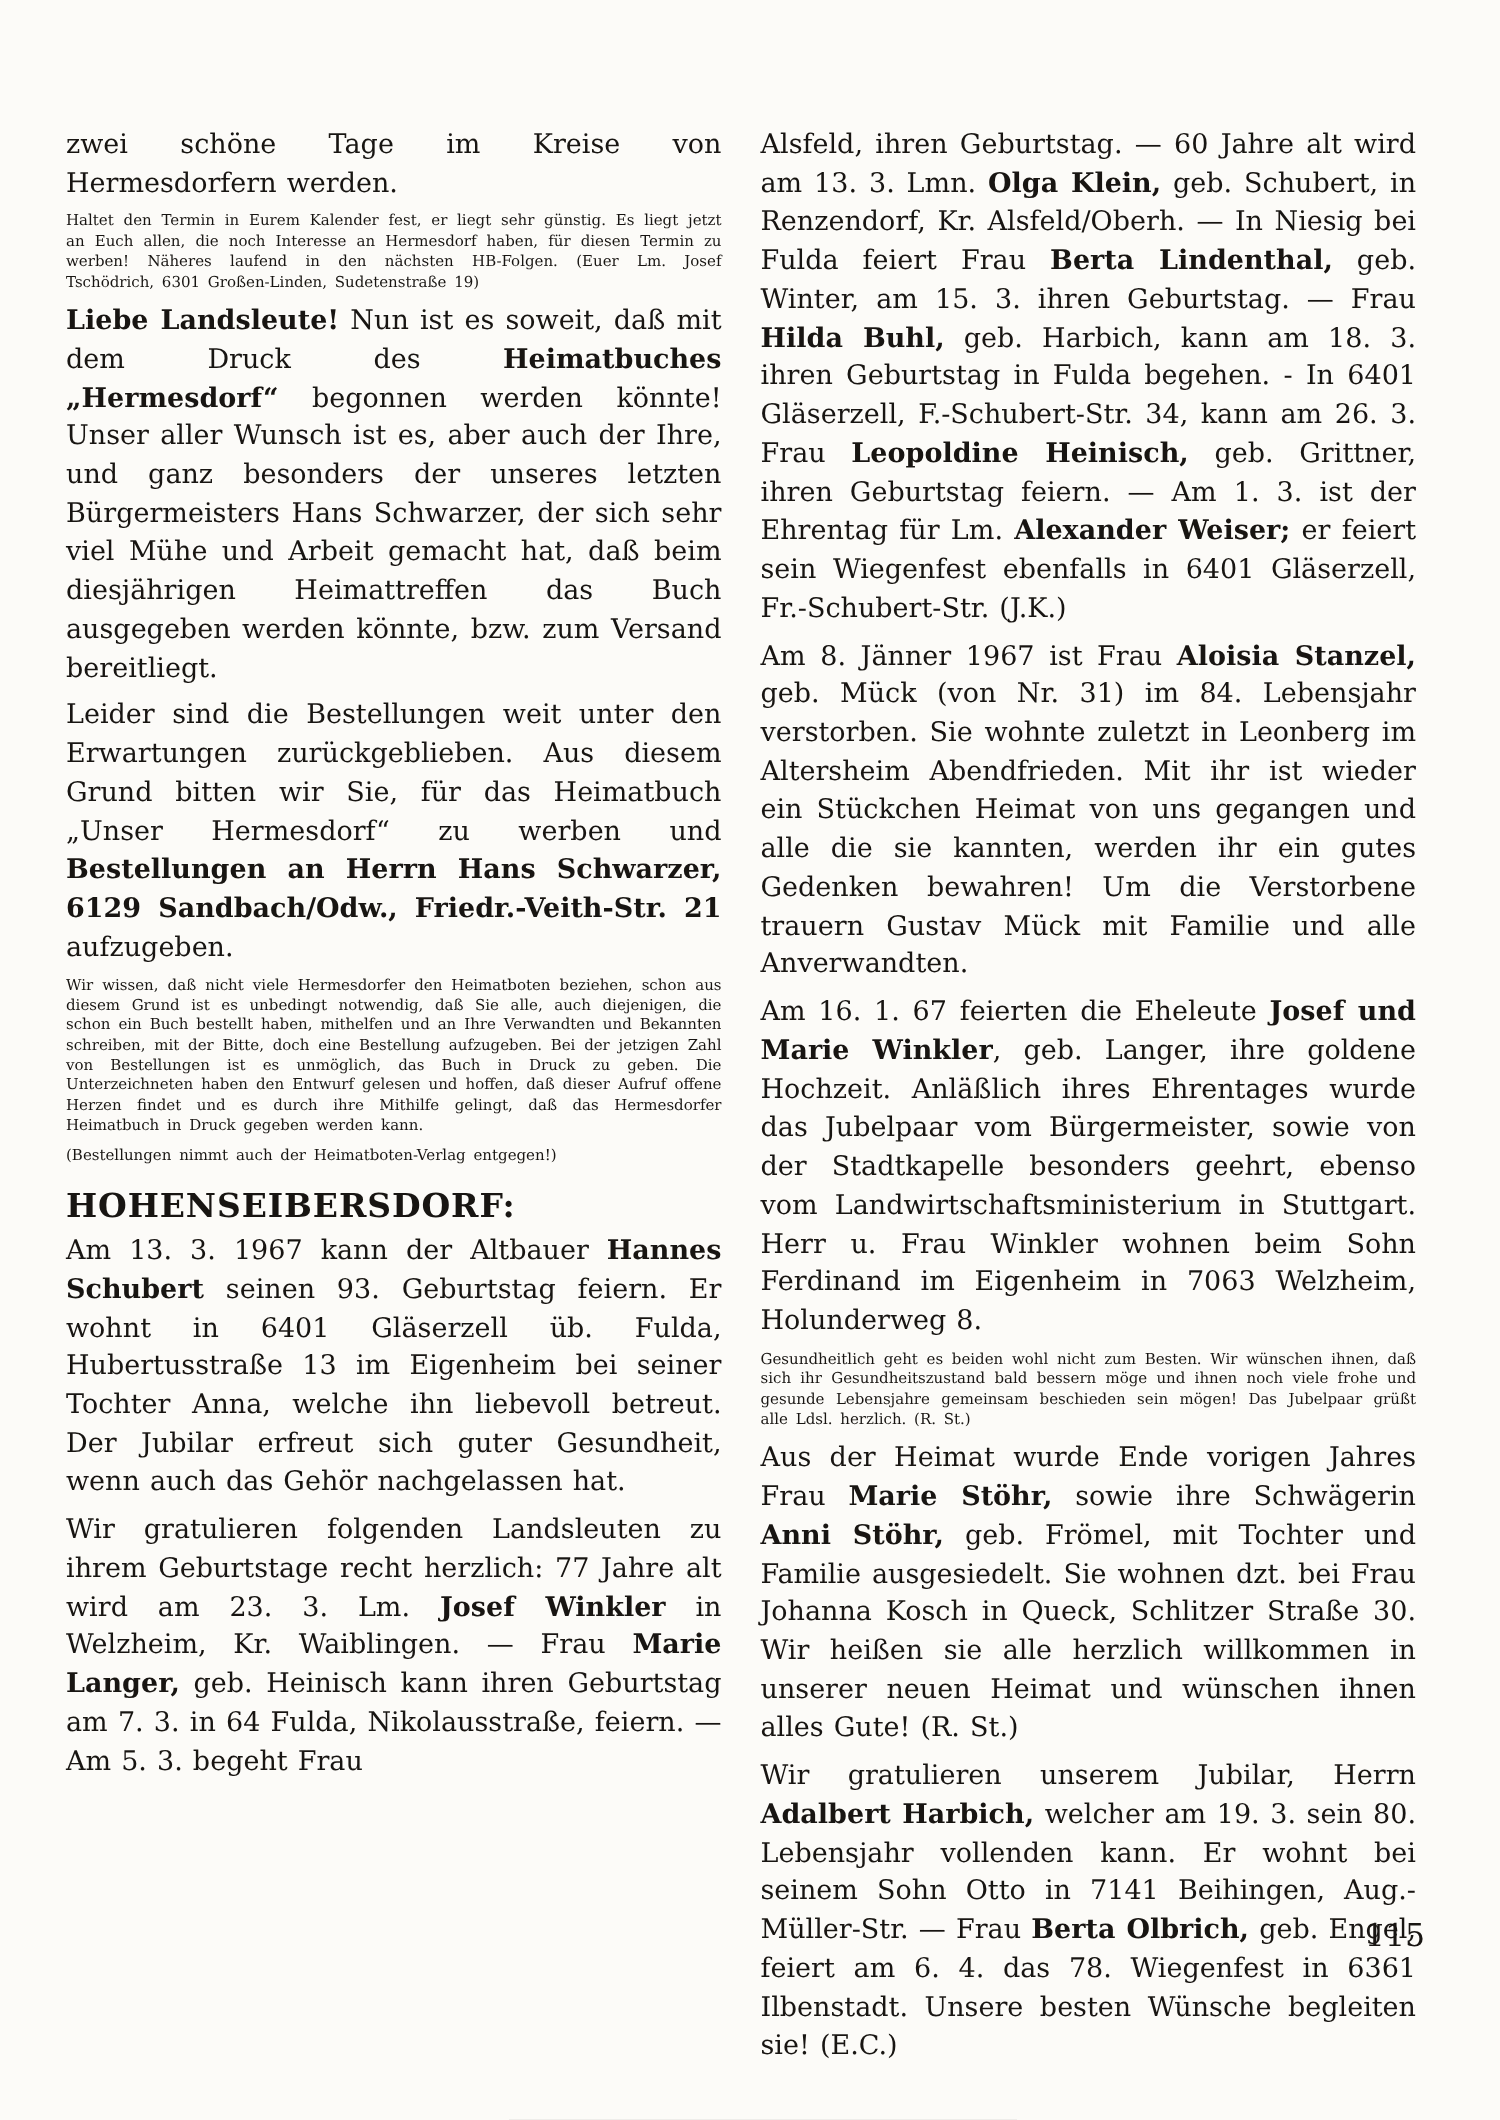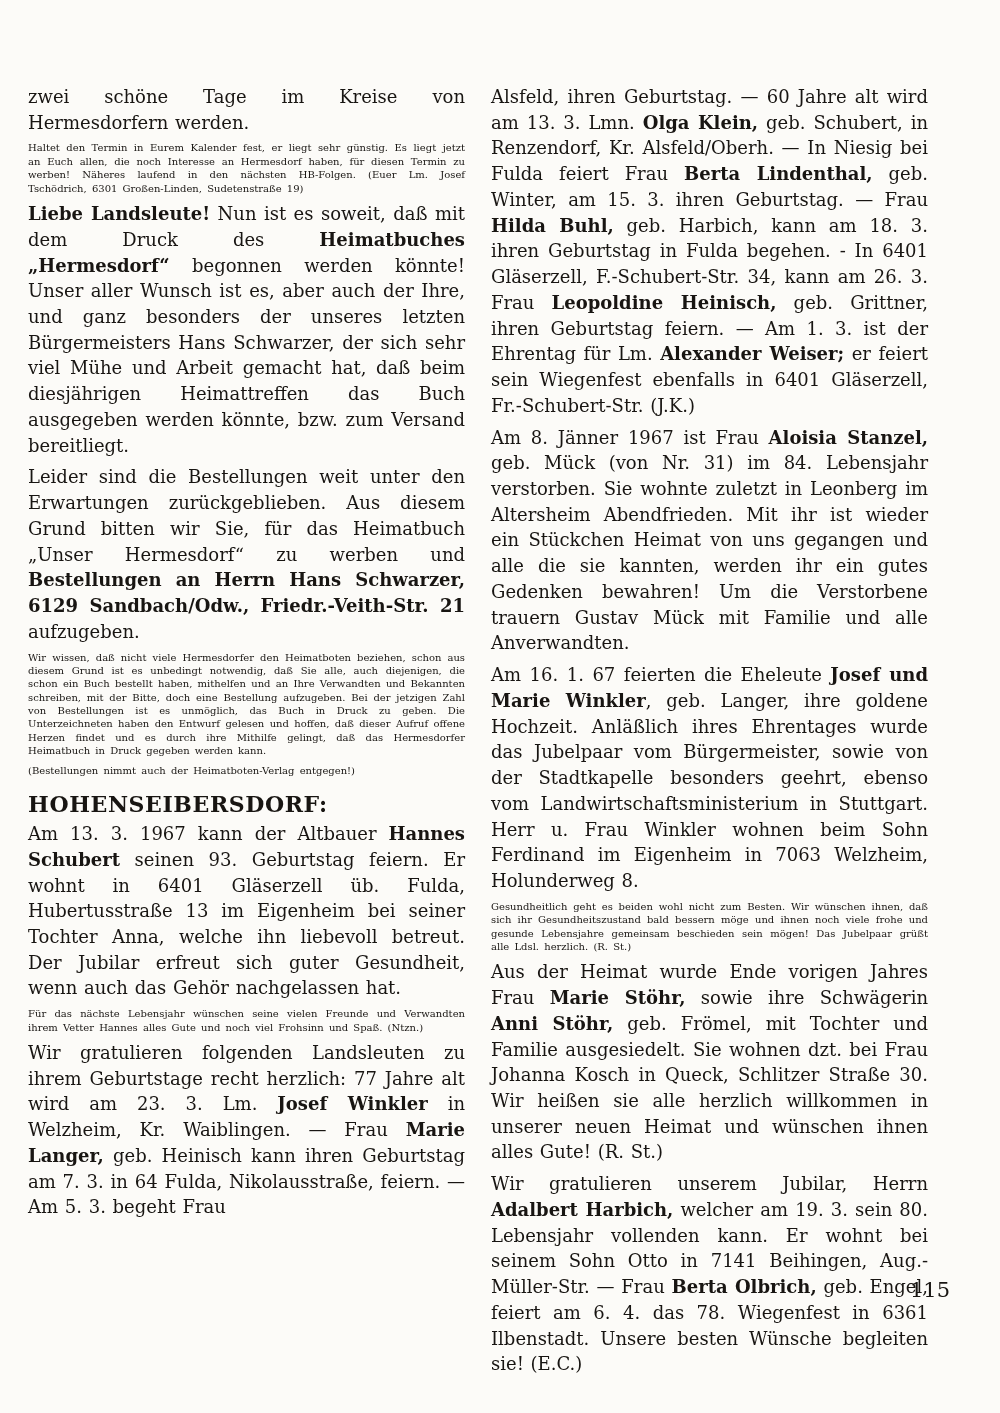--- a/index.html
+++ b/index.html
@@ -5,21 +5,21 @@
   html, body { margin: 0; padding: 0; }
   body { background: #d8d8d4; font-family: "DejaVu Serif", serif; }
   .page {
     position: relative;
     width: 1000px;
     height: 1413px;
     margin: 0 auto;
     background: #fcfbf8;
     color: #181512;
     box-sizing: border-box;
-    padding: 84px 48px 0 28px;
+    padding: 84px 48px 0 44px;
     overflow: hidden;
   }
   .columns { display: flex; gap: 26px; }
   .column { width: 437px; }
   .block {
     margin: 0 0 6px 0;
     text-align: justify;
     hyphens: auto;
     -webkit-hyphens: auto;
     word-spacing: 1px;
@@ -50,21 +50,20 @@
   <div class="columns">
     <div class="column">
         <p class="block block-body"><span>zwei schöne Tage im Kreise von Hermesdorfern werden.</span></p>
         <p class="block block-small"><span>Haltet den Termin in Eurem Kalender fest, er liegt sehr günstig. Es liegt jetzt an Euch allen, die noch Interesse an Hermesdorf haben, für diesen Termin zu werben! Näheres laufend in den nächsten HB-Folgen. (Euer Lm. Josef Tschödrich, 6301 Großen-Linden, Sudetenstraße 19)</span></p>
         <p class="block block-body"><b>Liebe Landsleute!</b><span> Nun ist es soweit, daß mit dem Druck des </span><b>Heimatbuches „Hermesdorf“</b><span> begonnen werden könnte! Unser aller Wunsch ist es, aber auch der Ihre, und ganz besonders der unseres letzten Bürgermeisters Hans Schwarzer, der sich sehr viel Mühe und Arbeit gemacht hat, daß beim diesjährigen Heimattreffen das Buch ausgegeben werden könnte, bzw. zum Versand bereitliegt.</span></p>
         <p class="block block-body"><span>Leider sind die Bestellungen weit unter den Erwartungen zurückgeblieben. Aus diesem Grund bitten wir Sie, für das Heimatbuch „Unser Hermesdorf“ zu werben und </span><b>Bestellungen an Herrn Hans Schwarzer, 6129 Sandbach/Odw., Friedr.-Veith-Str. 21</b><span> aufzugeben.</span></p>
         <p class="block block-small"><span>Wir wissen, daß nicht viele Hermesdorfer den Heimatboten beziehen, schon aus diesem Grund ist es unbedingt notwendig, daß Sie alle, auch diejenigen, die schon ein Buch bestellt haben, mithelfen und an Ihre Verwandten und Bekannten schreiben, mit der Bitte, doch eine Bestellung aufzugeben. Bei der jetzigen Zahl von Bestellungen ist es unmöglich, das Buch in Druck zu geben. Die Unterzeichneten haben den Entwurf gelesen und hoffen, daß dieser Aufruf offene Herzen findet und es durch ihre Mithilfe gelingt, daß das Hermesdorfer Heimatbuch in Druck gegeben werden kann.</span></p>
         <p class="block block-small"><span>(Bestellungen nimmt auch der Heimatboten-Verlag entgegen!)</span></p>
         <p class="block block-heading"><span>HOHENSEIBERSDORF:</span></p>
         <p class="block block-body"><span>Am 13. 3. 1967 kann der Altbauer </span><b>Hannes Schubert</b><span> seinen 93. Geburtstag feiern. Er wohnt in 6401 Gläserzell üb. Fulda, Hubertusstraße 13 im Eigenheim bei seiner Tochter Anna, welche ihn liebevoll betreut. Der Jubilar erfreut sich guter Gesundheit, wenn auch das Gehör nachgelassen hat.</span></p>
-        <p class="block block-small"><span>Für das nächste Lebensjahr wünschen seine vielen Freunde und Verwandten ihrem Vetter Hannes alles Gute und noch viel Frohsinn und Spaß. (Ntzn.)</span></p>
         <p class="block block-body"><span>Wir gratulieren folgenden Landsleuten zu ihrem Geburtstage recht herzlich: 77 Jahre alt wird am 23. 3. Lm. </span><b>Josef Winkler</b><span> in Welzheim, Kr. Waiblingen. — Frau </span><b>Marie Langer,</b><span> geb. Heinisch kann ihren Geburtstag am 7. 3. in 64 Fulda, Nikolausstraße, feiern. — Am 5. 3. begeht Frau </span></p>
       </div>
     <div class="column">
         <p class="block block-body"><span>Alsfeld, ihren Geburtstag. — 60 Jahre alt wird am 13. 3. Lmn. </span><b>Olga Klein,</b><span> geb. Schubert, in Renzendorf, Kr. Alsfeld/Oberh. — In Niesig bei Fulda feiert Frau </span><b>Berta Lindenthal,</b><span> geb. Winter, am 15. 3. ihren Geburtstag. — Frau </span><b>Hilda Buhl,</b><span> geb. Harbich, kann am 18. 3. ihren Geburtstag in Fulda begehen. - In 6401 Gläserzell, F.-Schubert-Str. 34, kann am 26. 3. Frau </span><b>Leopoldine Heinisch,</b><span> geb. Grittner, ihren Geburtstag feiern. — Am 1. 3. ist der Ehrentag für Lm. </span><b>Alexander Weiser;</b><span> er feiert sein Wiegenfest ebenfalls in 6401 Gläserzell, Fr.-Schubert-Str. (J.K.)</span></p>
         <p class="block block-body"><span>Am 8. Jänner 1967 ist Frau </span><b>Aloisia Stanzel,</b><span> geb. Mück (von Nr. 31) im 84. Lebensjahr verstorben. Sie wohnte zuletzt in Leonberg im Altersheim Abendfrieden. Mit ihr ist wieder ein Stückchen Heimat von uns gegangen und alle die sie kannten, werden ihr ein gutes Gedenken bewahren! Um die Verstorbene trauern Gustav Mück mit Familie und alle Anverwandten.</span></p>
         <p class="block block-body"><span>Am 16. 1. 67 feierten die Eheleute </span><b>Josef und Marie Winkler</b><span>, geb. Langer, ihre goldene Hochzeit. Anläßlich ihres Ehrentages wurde das Jubelpaar vom Bürgermeister, sowie von der Stadtkapelle besonders geehrt, ebenso vom Landwirtschaftsministerium in Stuttgart. Herr u. Frau Winkler wohnen beim Sohn Ferdinand im Eigenheim in 7063 Welzheim, Holunderweg 8.</span></p>
         <p class="block block-small"><span>Gesundheitlich geht es beiden wohl nicht zum Besten. Wir wünschen ihnen, daß sich ihr Gesundheitszustand bald bessern möge und ihnen noch viele frohe und gesunde Lebensjahre gemeinsam beschieden sein mögen! Das Jubelpaar grüßt alle Ldsl. herzlich. (R. St.)</span></p>
         <p class="block block-body"><span>Aus der Heimat wurde Ende vorigen Jahres Frau </span><b>Marie Stöhr,</b><span> sowie ihre Schwägerin </span><b>Anni Stöhr,</b><span> geb. Frömel, mit Tochter und Familie ausgesiedelt. Sie wohnen dzt. bei Frau Johanna Kosch in Queck, Schlitzer Straße 30. Wir heißen sie alle herzlich willkommen in unserer neuen Heimat und wünschen ihnen alles Gute! (R. St.)</span></p>
         <p class="block block-body"><span>Wir gratulieren unserem Jubilar, Herrn </span><b>Adalbert Harbich,</b><span> welcher am 19. 3. sein 80. Lebensjahr vollenden kann. Er wohnt bei seinem Sohn Otto in 7141 Beihingen, Aug.-Müller-Str. — Frau </span><b>Berta Olbrich,</b><span> geb. Engel, feiert am 6. 4. das 78. Wiegenfest in 6361 Ilbenstadt. Unsere besten Wünsche begleiten sie! (E.C.)</span></p>
       </div>

